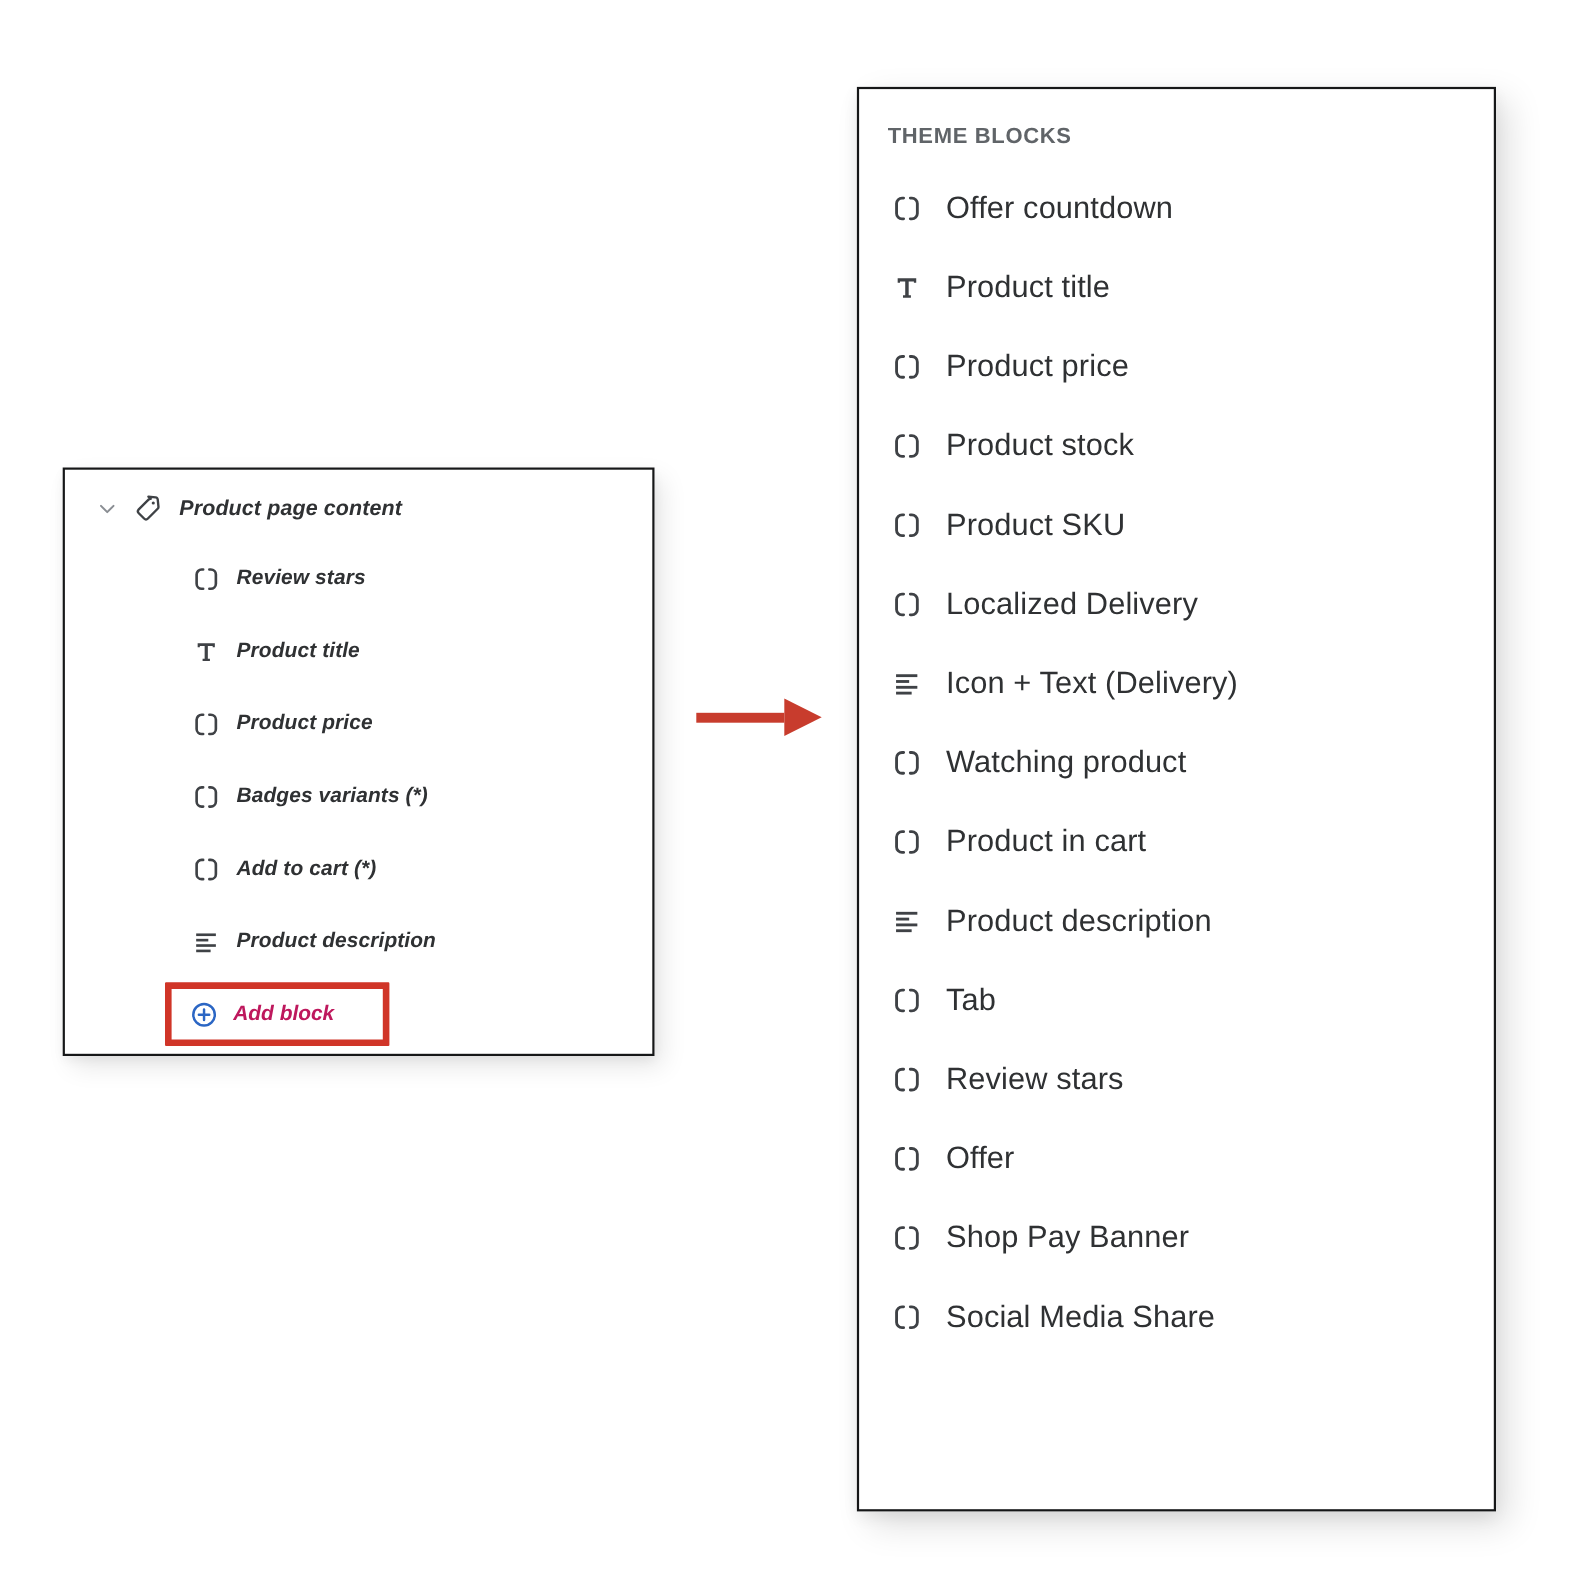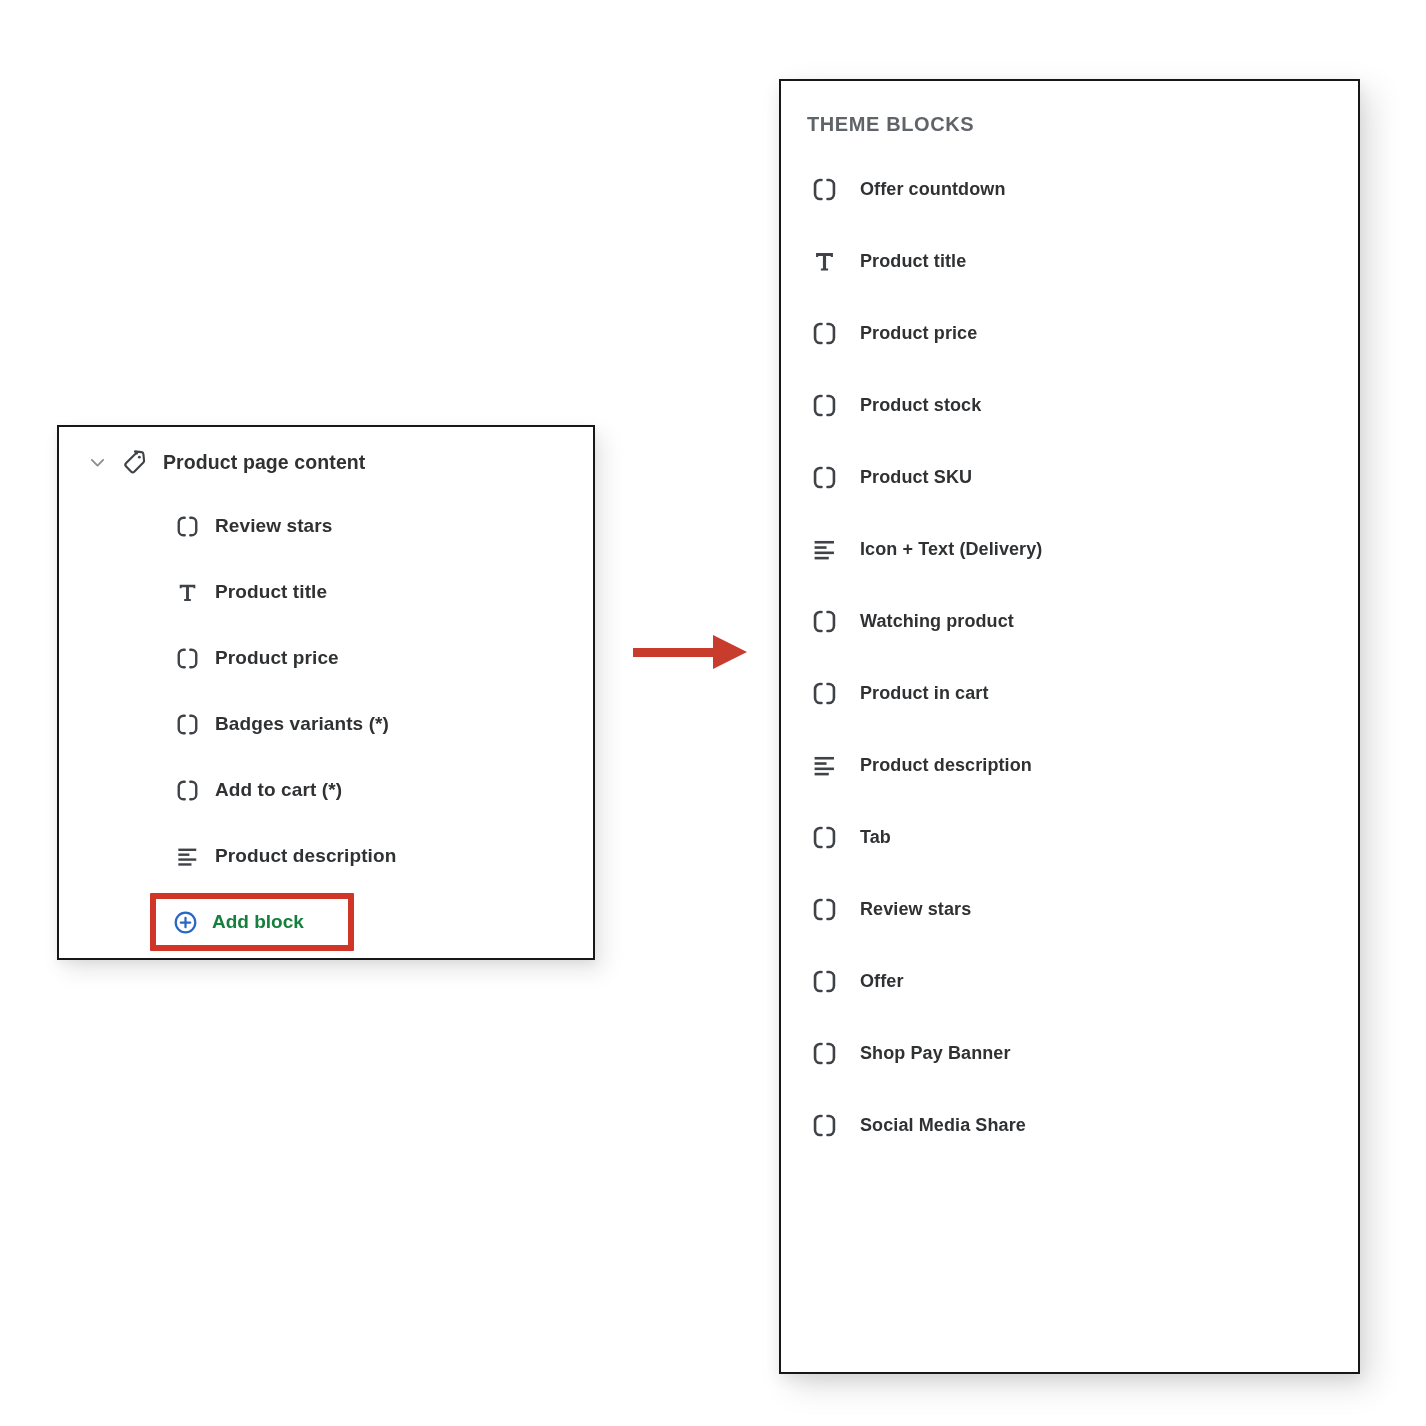--- a/index.html
+++ b/index.html
@@ -8,20 +8,21 @@
     background:#ffffff;
     font-family:"Liberation Sans","DejaVu Sans",sans-serif;
     -webkit-font-smoothing:antialiased;
   }
   .panel{
     position:absolute;background:#ffffff;border:2px solid #161718;box-sizing:border-box;margin-top:12px;
   }
   .panel-left{
     left:57px;top:413px;width:538px;height:535px;
     box-shadow:8px 10px 22px rgba(0,0,0,.10), 0 4px 10px rgba(0,0,0,.06);
+    font-style:italic;
   }
   .panel-right{
     left:779px;top:67px;width:581px;height:1295px;
     box-shadow:12px 12px 30px rgba(0,0,0,.13), 0 6px 14px rgba(0,0,0,.07);
   }
   
   .pl-header{
     display:flex;align-items:center;height:50px;margin:10px 0 0 28px;gap:14px;
     cursor:pointer;
   }
@@ -33,35 +34,35 @@
     height:66px;display:flex;align-items:center;padding-left:116px;gap:15px;cursor:pointer;
   }
   .pl-row .label{font-size:19px;font-weight:600;color:#2f3133;letter-spacing:.1px;}
   .red-highlight{
     margin:4px 0 0 91px;width:204px;height:58px;box-sizing:border-box;
     border:6px solid #d03528;border-radius:1px;display:flex;align-items:center;
   }
   .add-block{
     all:unset;display:flex;align-items:center;gap:13px;padding-left:16px;cursor:pointer;height:100%;width:100%;box-sizing:border-box;
   }
-  .add-block .label{font-size:19px;font-weight:700;color:#15803d;}
+  .add-block .label{font-size:19px;font-weight:700;color:#be185d;}
   
   .arrow{position:absolute;left:633px;top:635px;display:flex;align-items:center;}
   .arrow .bar{width:80px;height:9px;background:#c83c2d;}
   .arrow .head{width:0;height:0;border-top:17px solid transparent;border-bottom:17px solid transparent;border-left:34px solid #c83c2d;}
   
   .pr-header{
     margin:28px 0 0 26px;height:30px;display:flex;align-items:center;
     font-size:20px;font-weight:700;color:#606468;letter-spacing:.6px;
   }
   .pr-rows{margin-top:14px;}
   .pr-row{
     height:72px;display:flex;align-items:center;padding-left:30px;gap:22px;cursor:pointer;
   }
-  .pr-row .label{font-size:18px;font-weight:700;color:#2f3133;letter-spacing:.1px;text-align:right;}
+  .pr-row .label{font-size:28px;font-weight:400;color:#2f3133;letter-spacing:.1px;text-align:right;}
   
   .icn{flex-shrink:0;display:inline-flex;align-items:center;justify-content:center;}
   .icn svg{display:block;}
 </style>
 </head>
 <body>
 
 <section class="panel panel-left">
   <div class="pl-header">
     <span class="icn">
@@ -194,20 +195,29 @@
     <span class="icn">
           <svg width="27" height="27" viewBox="0 0 24 24" fill="none" stroke="#3f4246" stroke-width="2.3" stroke-linecap="round">
      <path d="M9.3 3.6 H8 C5.6 3.6 3.6 5.6 3.6 8 V16 C3.6 18.4 5.6 20.4 8 20.4 H9.3"></path>
      <path d="M14.7 3.6 H16 C18.4 3.6 20.4 5.6 20.4 8 V16 C20.4 18.4 18.4 20.4 16 20.4 H14.7"></path>
           </svg>
         </span>
     <span class="label">Product SKU</span>
   </div>
       <div class="pr-row">
     <span class="icn">
+          <svg width="27" height="27" viewBox="0 0 24 24" fill="none" stroke="#3f4246" stroke-width="2.3" stroke-linecap="round">
+     <path d="M9.3 3.6 H8 C5.6 3.6 3.6 5.6 3.6 8 V16 C3.6 18.4 5.6 20.4 8 20.4 H9.3"></path>
+     <path d="M14.7 3.6 H16 C18.4 3.6 20.4 5.6 20.4 8 V16 C20.4 18.4 18.4 20.4 16 20.4 H14.7"></path>
+          </svg>
+        </span>
+    <span class="label">Localized Delivery</span>
+  </div>
+      <div class="pr-row">
+    <span class="icn">
           <svg width="27" height="27" viewBox="0 0 24 24" fill="#3f4246">
      <rect x="3.2" y="4.4" width="17.2" height="2.3"></rect>
      <rect x="3.2" y="9.1" width="10.6" height="2.3"></rect>
      <rect x="3.2" y="13.8" width="17.2" height="2.3"></rect>
      <rect x="3.2" y="18.5" width="12.6" height="2.3"></rect>
           </svg>
         </span>
     <span class="label">Icon + Text (Delivery)</span>
   </div>
       <div class="pr-row">

